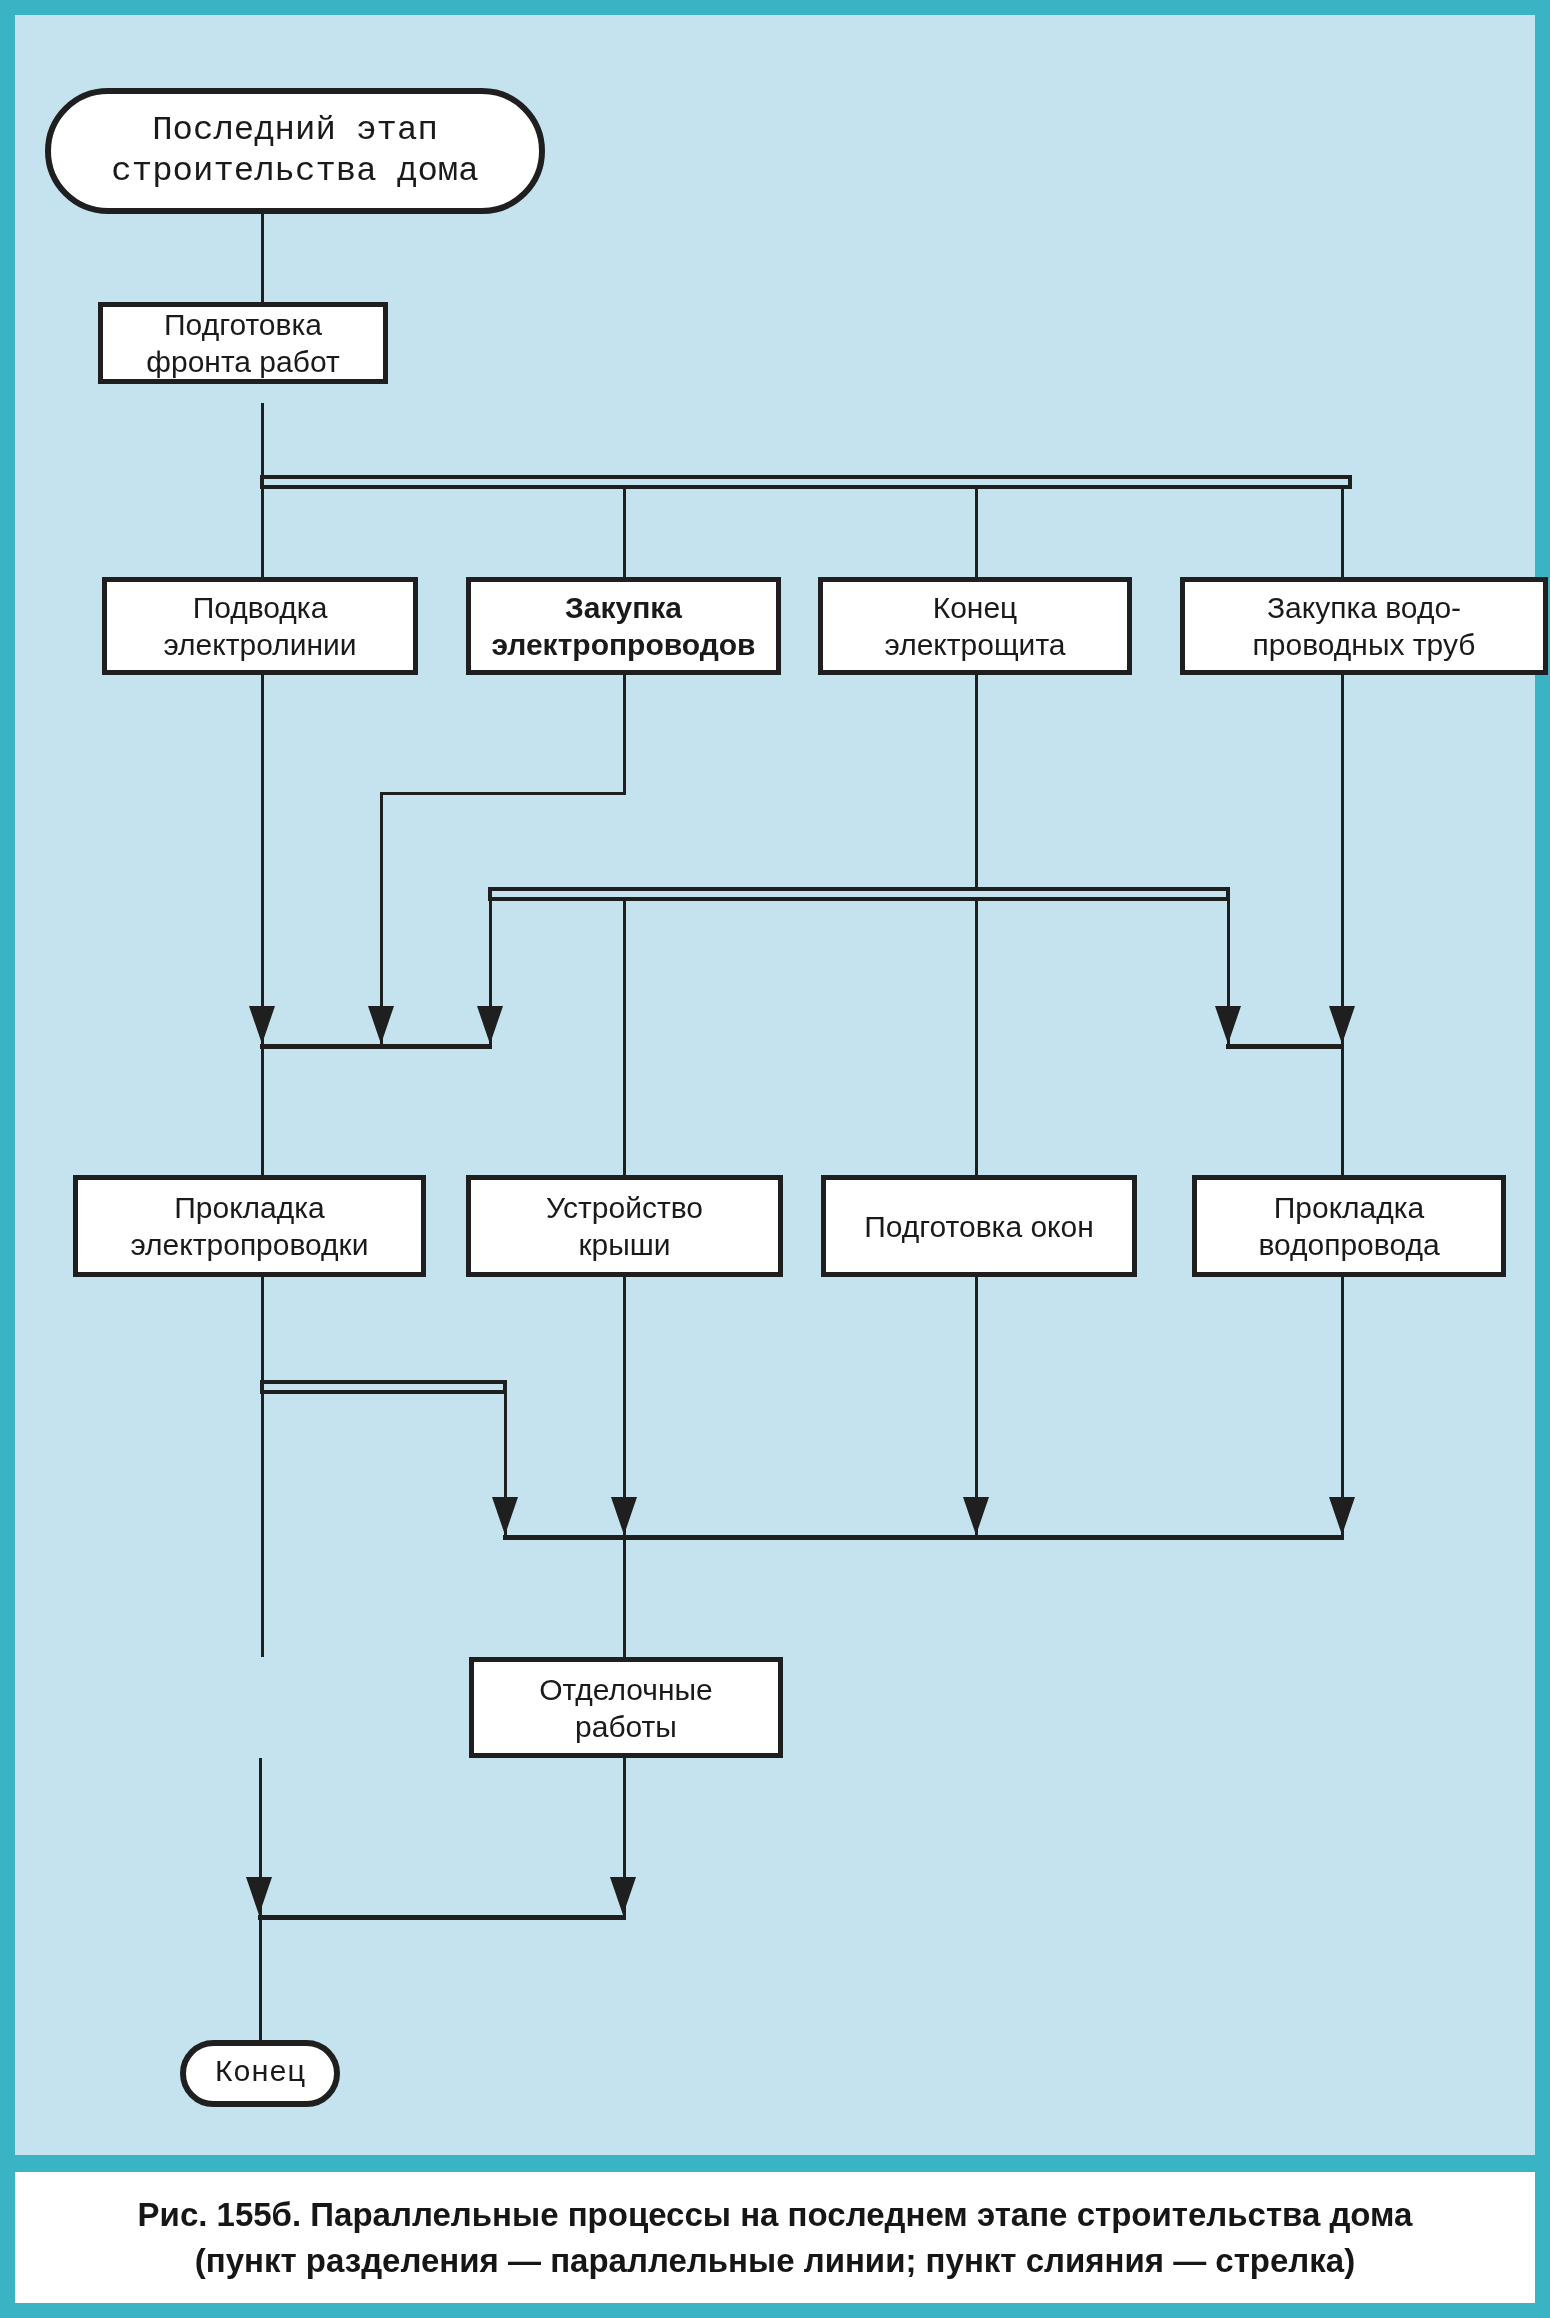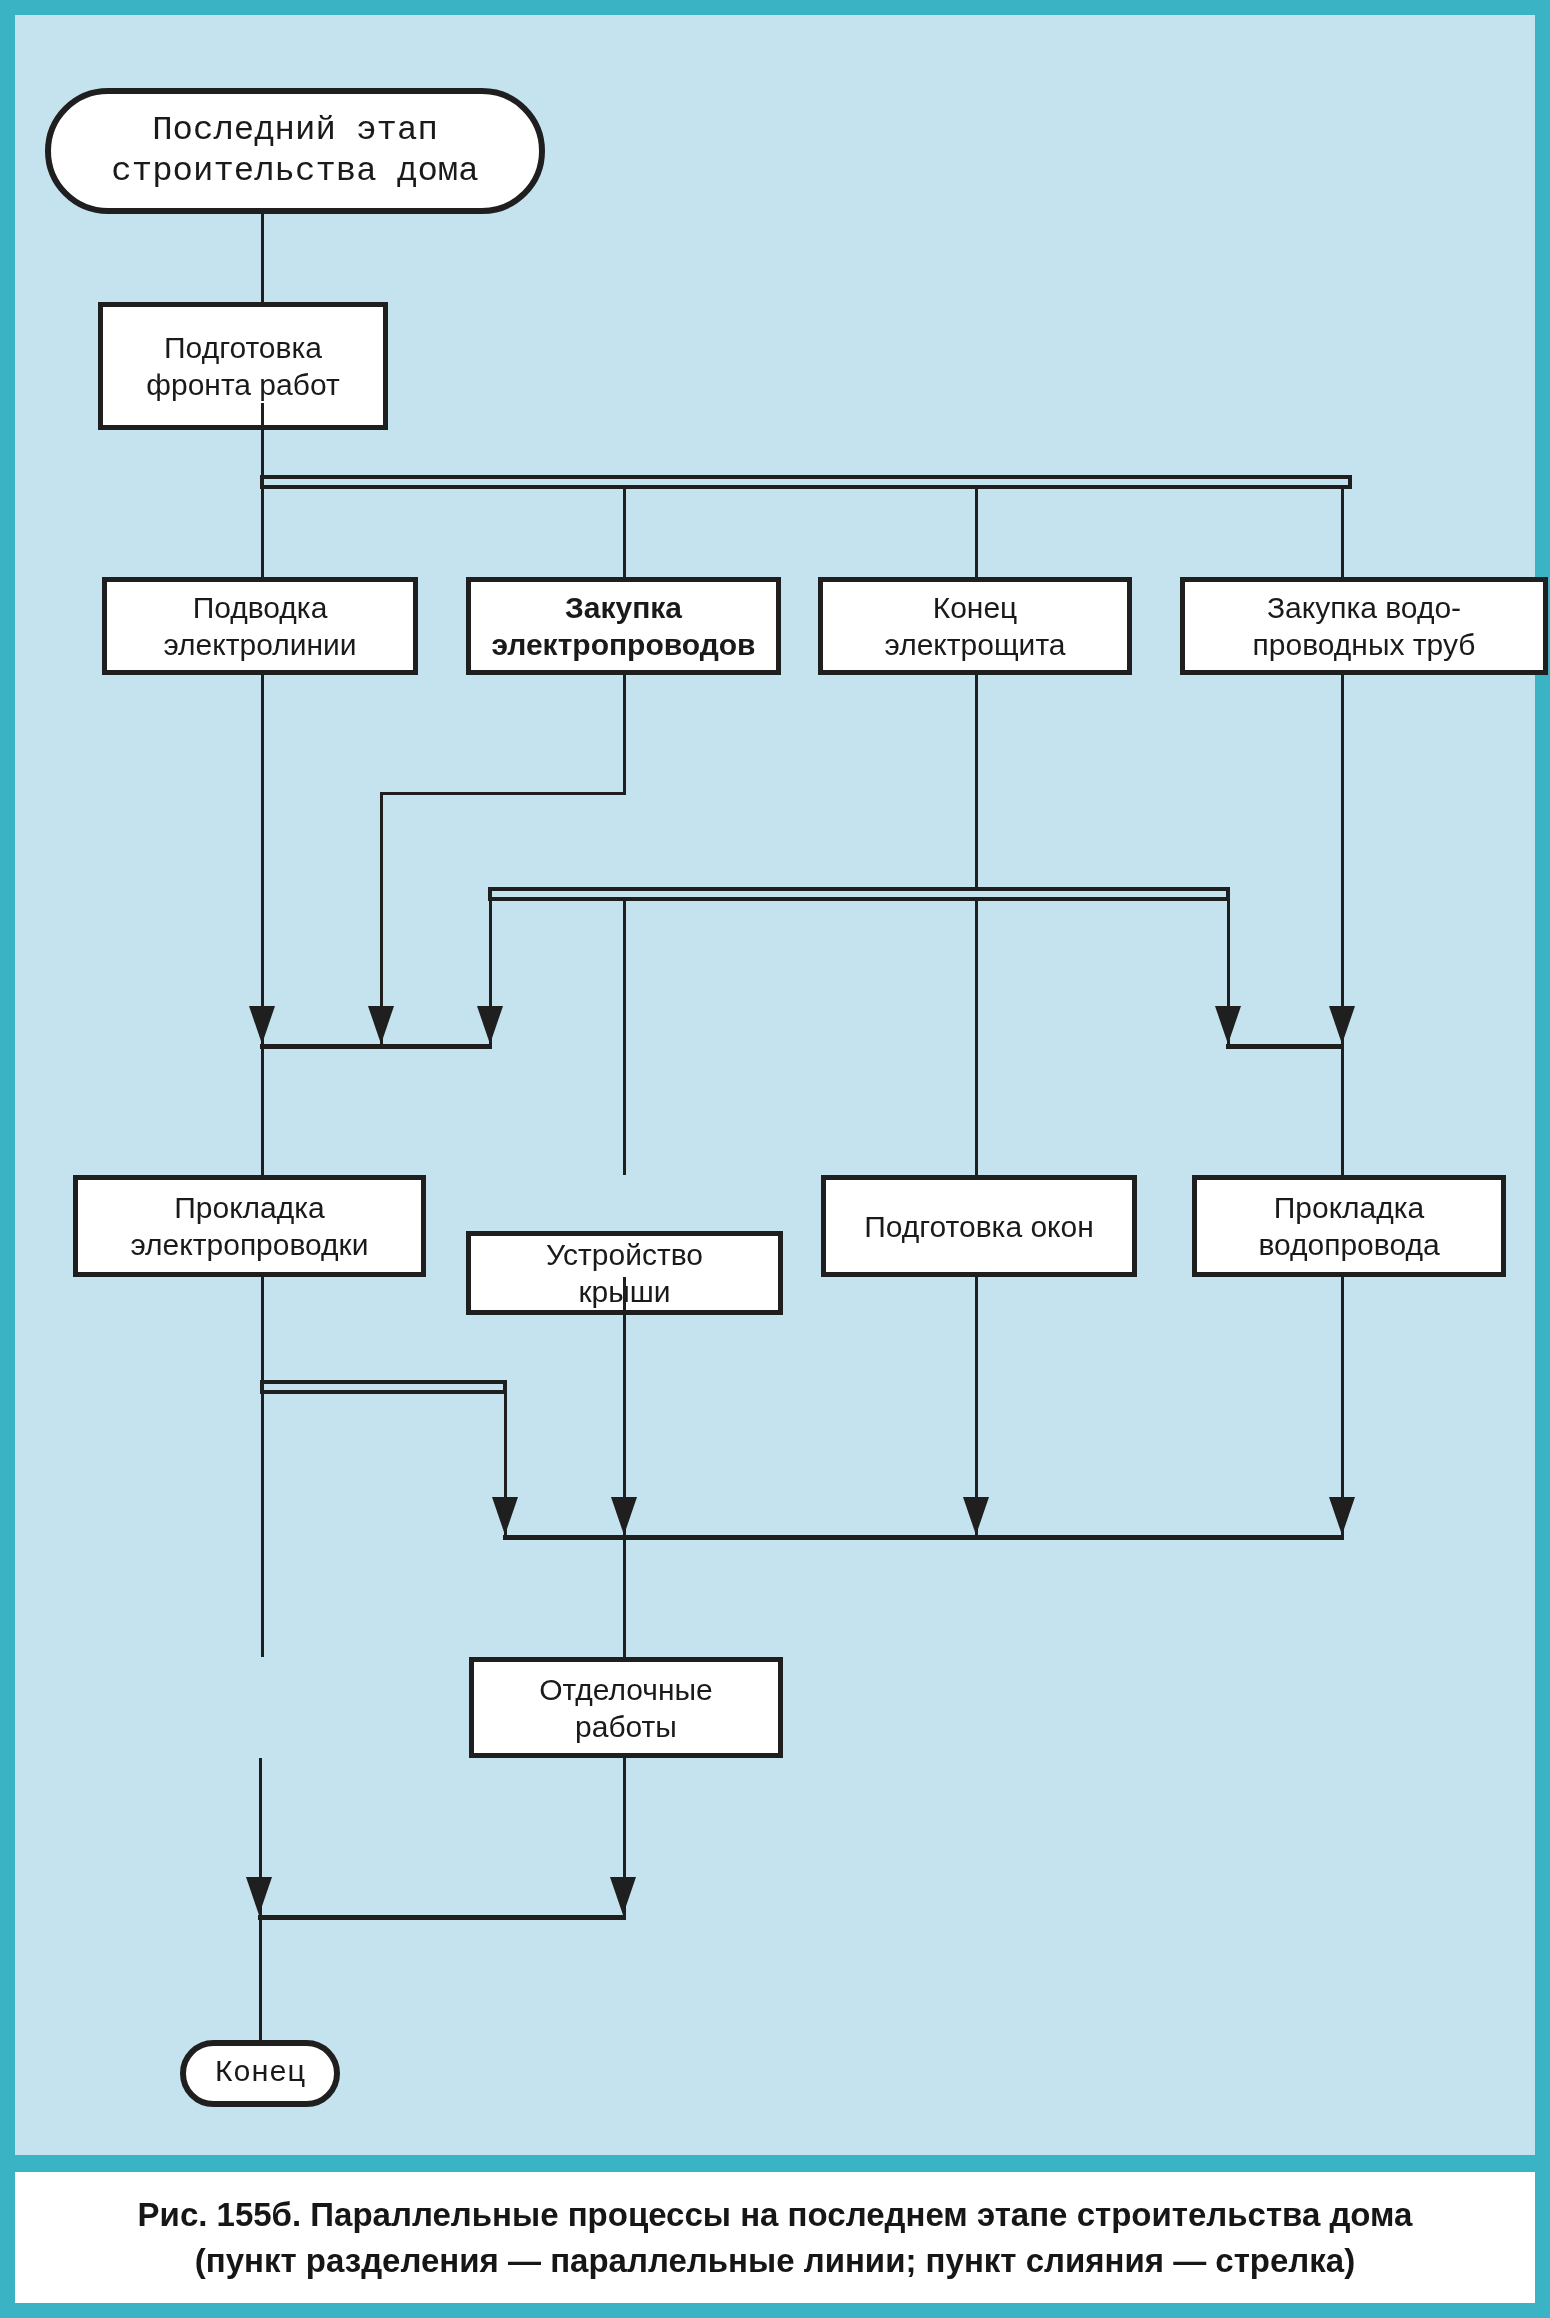--- a/index.html
+++ b/index.html
@@ -43,21 +43,21 @@
 <body>
 
 <div class="page">
   <div class="canvas-bg"></div>
 
   <div class="node oval oval-start" style="left:45px;top:88px;width:500px;height:126px;">
     <span class="node-label">Последний этап
 строительства дома</span>
   </div>
 
-  <div class="node" style="left:98px;top:302px;width:290px;height:128px;">
+  <div class="node" style="left:98px;top:302px;width:290px;height:82px;">
     <span class="node-label">Подготовка
 фронта работ</span>
   </div>
 
   <div class="node" style="left:102px;top:577px;width:316px;height:98px;">
     <span class="node-label">Подводка
 электролинии</span>
   </div>
   <div class="node" style="left:466px;top:577px;width:315px;height:98px;font-weight:bold;">
     <span class="node-label">Закупка
@@ -69,21 +69,21 @@
   </div>
   <div class="node" style="left:1180px;top:577px;width:368px;height:98px;">
     <span class="node-label">Закупка водо-
 проводных труб</span>
   </div>
 
   <div class="node" style="left:73px;top:1175px;width:353px;height:102px;">
     <span class="node-label">Прокладка
 электропроводки</span>
   </div>
-  <div class="node" style="left:466px;top:1231px;width:317px;height:84px;text-align:center;">
+  <div class="node" style="left:466px;top:1175px;width:317px;height:102px;text-align:center;">
     <span class="node-label">Устройство
 крыши</span>
   </div>
   <div class="node" style="left:821px;top:1175px;width:316px;height:102px;">
     <span class="node-label">Подготовка окон</span>
   </div>
   <div class="node" style="left:1192px;top:1175px;width:314px;height:102px;">
     <span class="node-label">Прокладка
 водопровода</span>
   </div>

